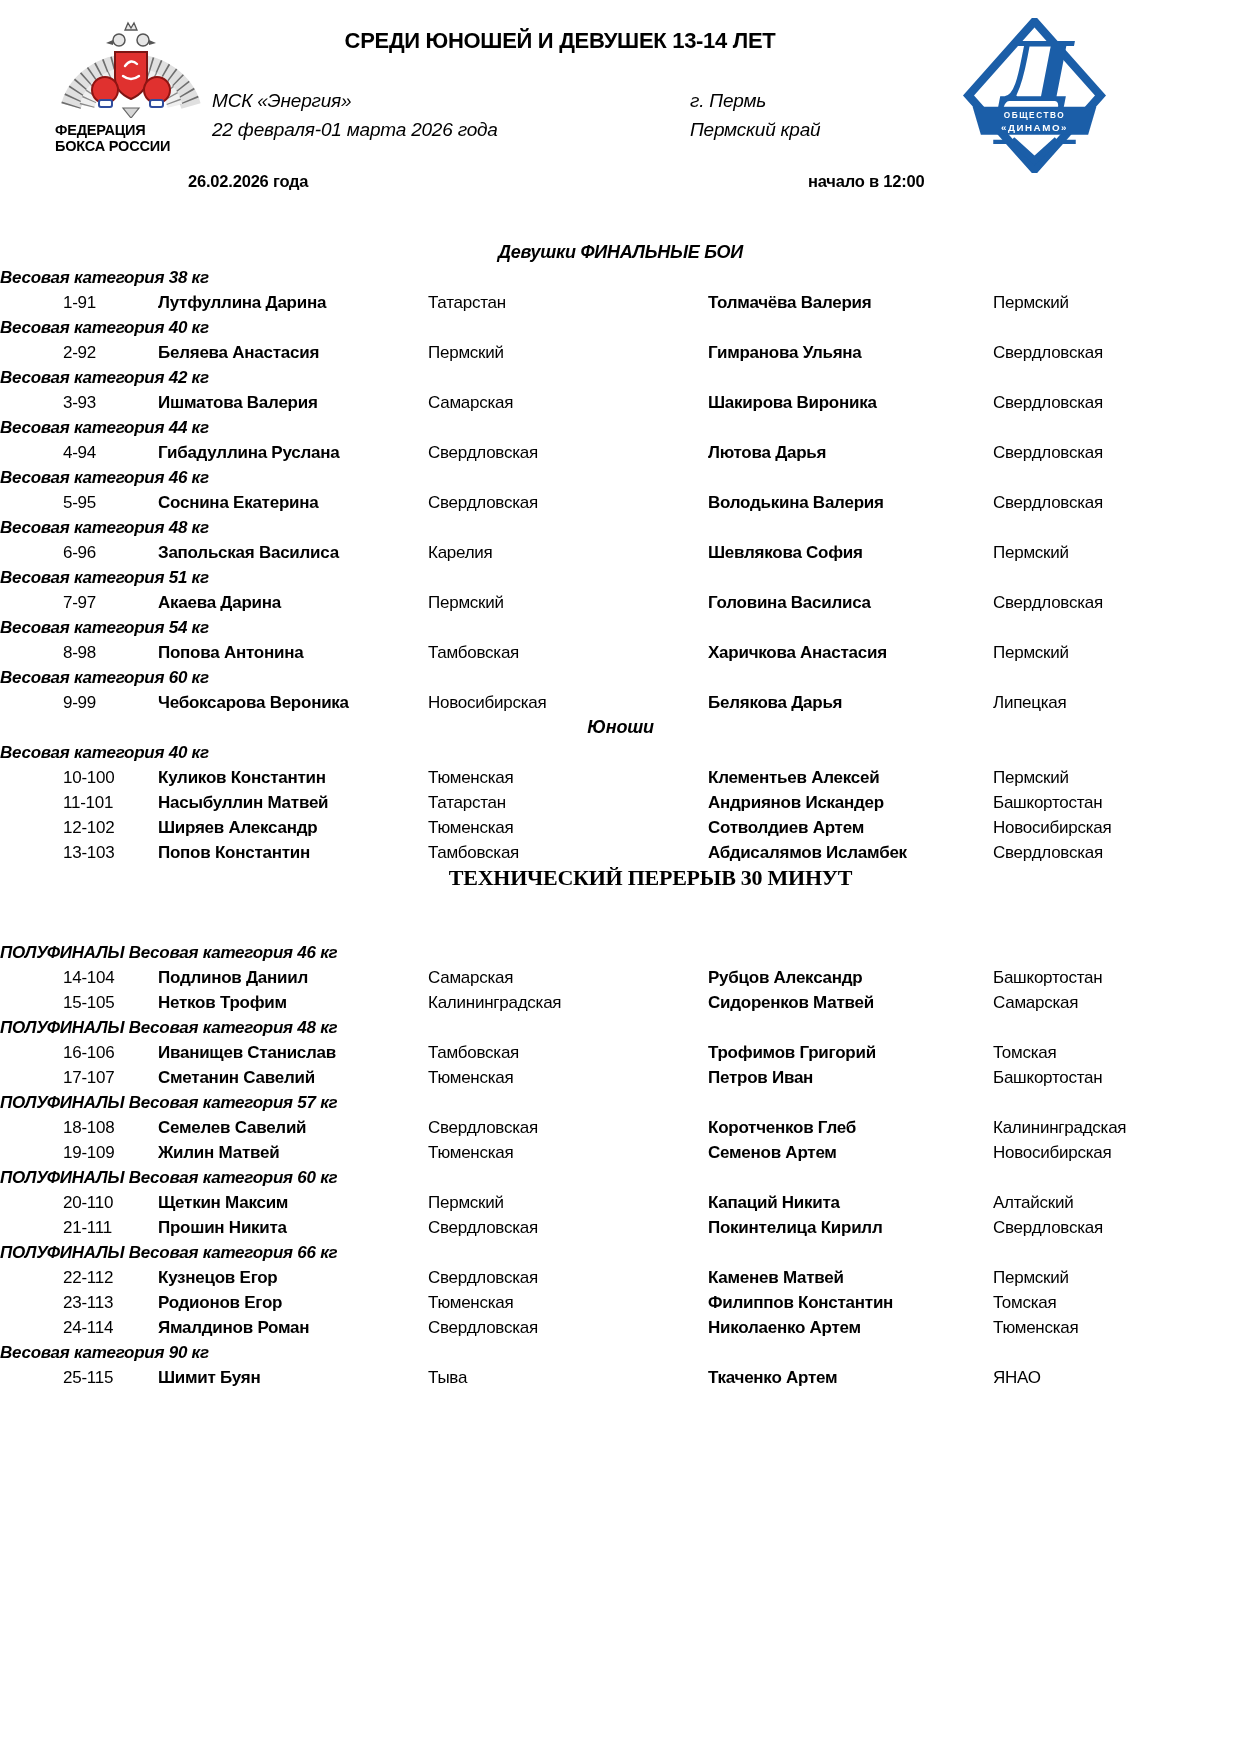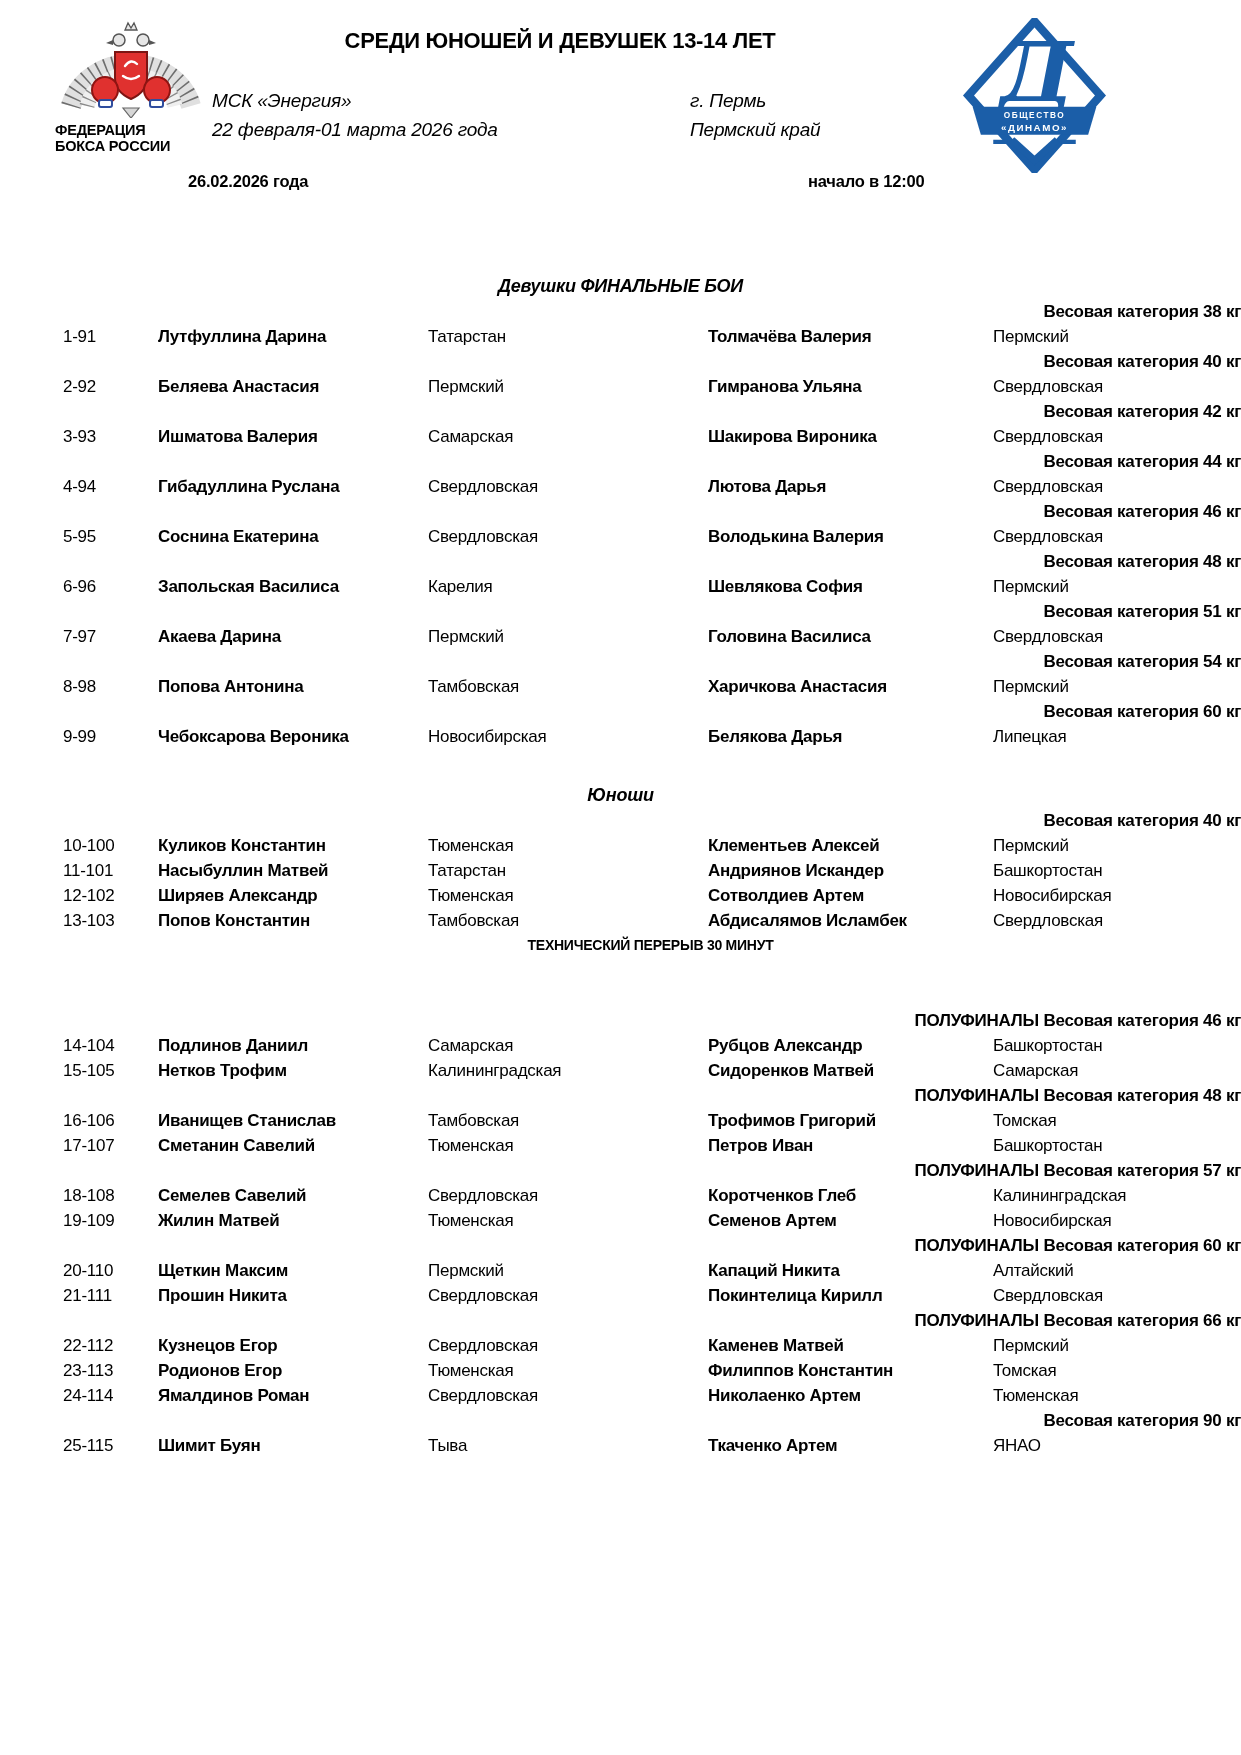--- a/index.html
+++ b/index.html
@@ -17,23 +17,23 @@
     position:absolute;left:170px;top:26px;width:780px;text-align:center;
     font-weight:bold;font-size:22px;line-height:29px;letter-spacing:-0.3px;
   }
   .venue-block{position:absolute;left:212px;top:86px;font-style:italic;font-size:19px;line-height:29px;letter-spacing:-0.2px;}
   .city-block{position:absolute;left:690px;top:86px;width:235px;text-align:left;font-style:italic;font-size:19px;line-height:29px;letter-spacing:-0.2px;}
   .sched-date{position:absolute;left:188px;top:172px;font-weight:bold;font-size:16.5px;letter-spacing:-0.2px;}
   .sched-time{position:absolute;left:808px;top:172px;font-weight:bold;font-size:16.5px;letter-spacing:-0.2px;}
   
   .program{position:absolute;top:240px;left:0;right:0;}
   .pline{height:25px;line-height:25px;font-size:17px;letter-spacing:-0.25px;white-space:nowrap;}
-  .section-line{text-align:center;font-weight:bold;font-style:italic;font-size:18px;margin-top:34px;}
-  .cat-line{text-align:right;font-weight:bold;font-size:17px;}
-  .break-line{text-align:center;font-weight:bold;font-size:14px;padding-left:60px;}
+  .section-line{text-align:center;font-weight:bold;font-style:italic;font-size:18px;}
+  .cat-line{text-align:left;font-weight:bold;font-style:italic;font-size:17px;}
+  .break-line{text-align:center;font-weight:bold;font-size:22px;padding-left:60px;font-family:Liberation Serif, serif;}
   .spacer-line{height:50px;}
   .bout{
     display:grid;
     grid-template-columns:95px 270px 280px 285px 1fr;
     padding-left:63px;padding-right:28px;
   }
   .c-name{font-weight:bold;}
 </style>
 </head>
 <body>

